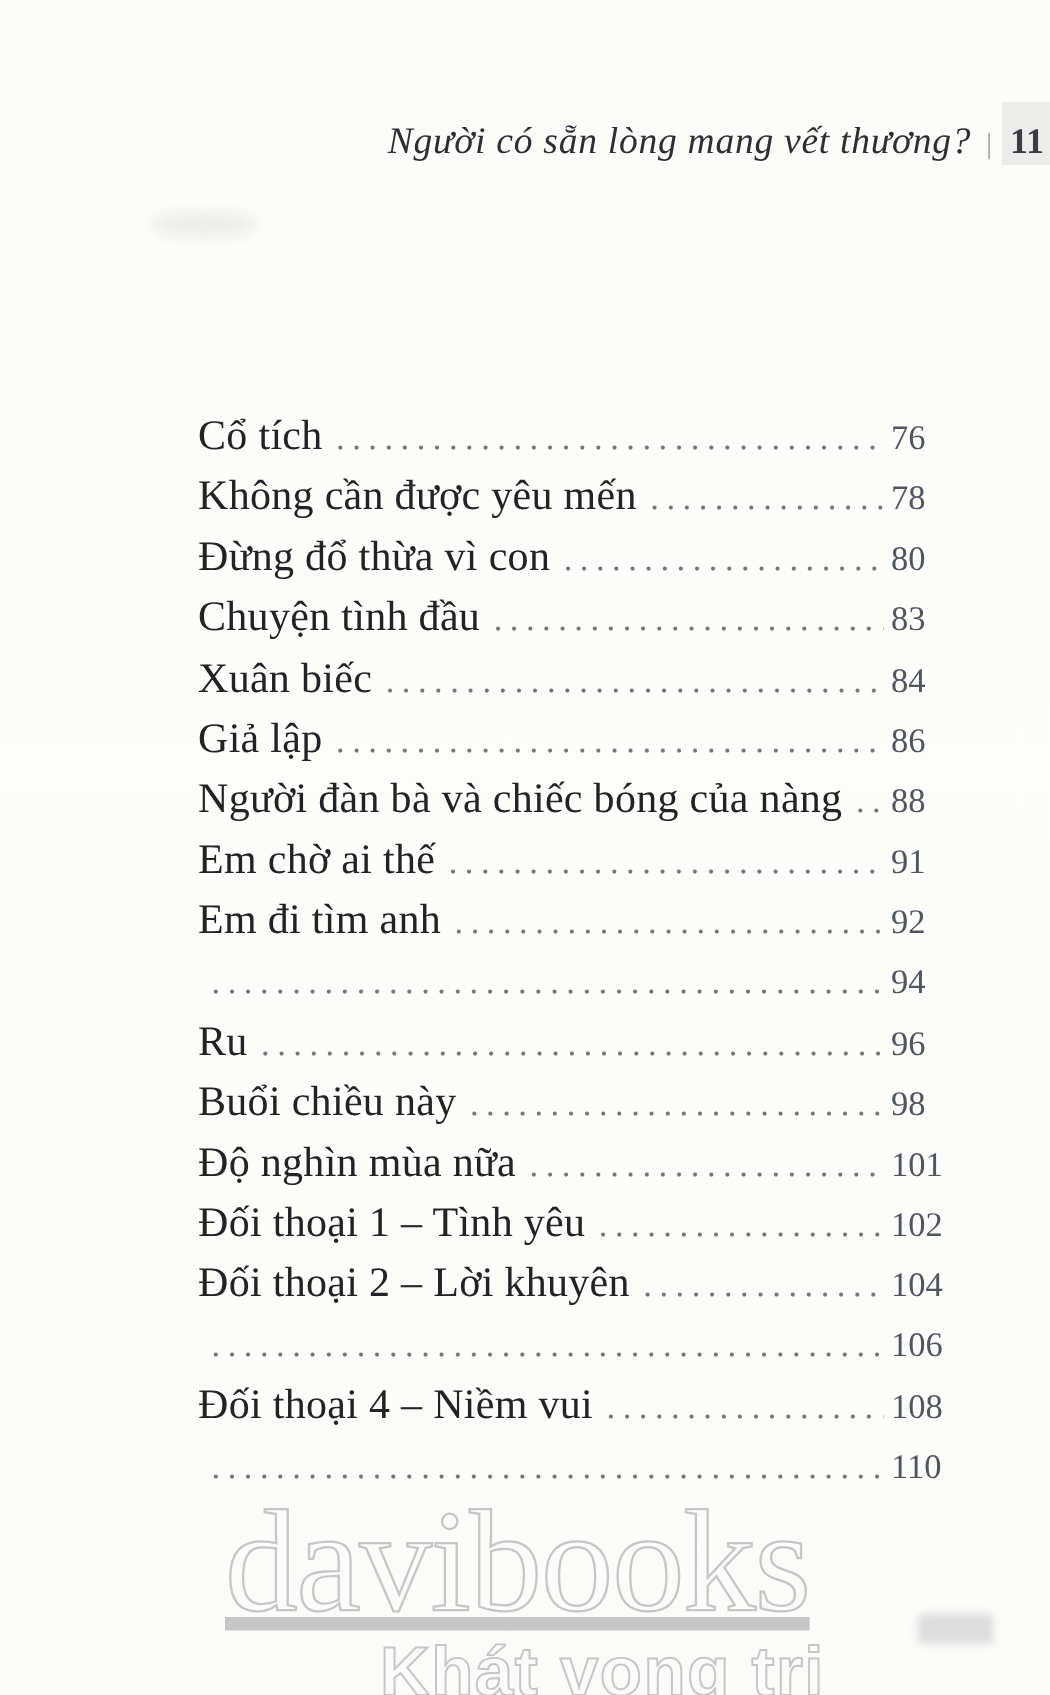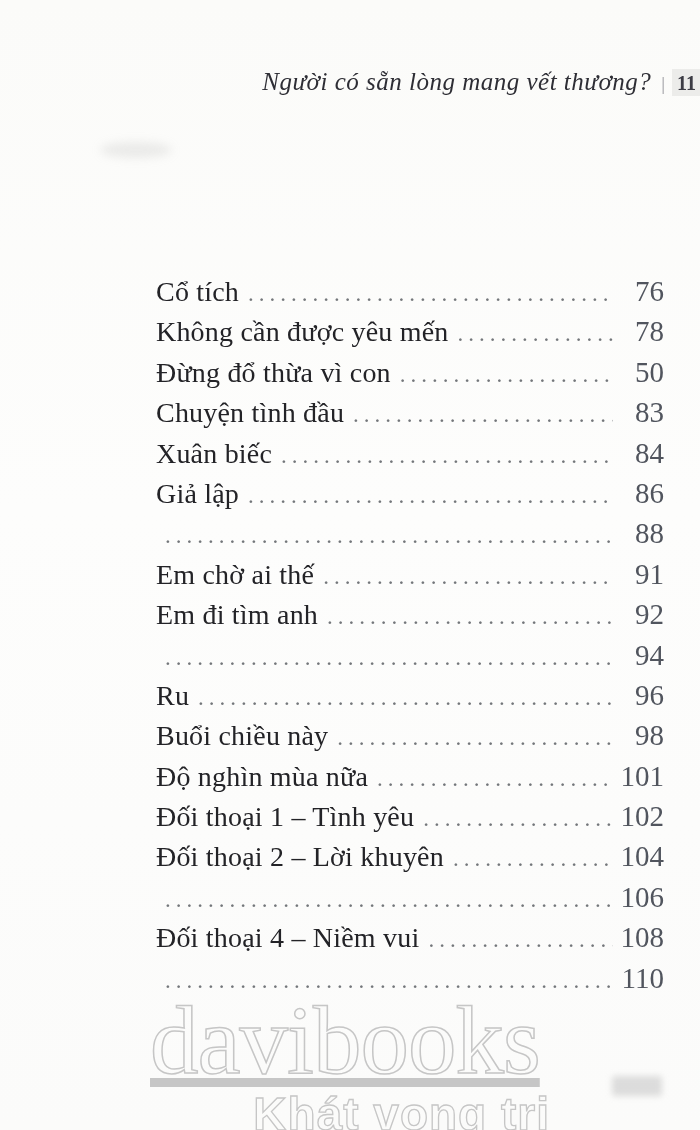--- a/index.html
+++ b/index.html
@@ -22,52 +22,52 @@
     font-size:25px;
     letter-spacing:0.5px;
     color:#2e2e35;
   }
   .header-sep {
     margin:0 7px 0 10px;
     color:#9a9aa0;
     font-size:19px;
   }
   .header-pagenum {
-    font-size:20px;
+    font-size:24px;
     font-weight:bold;
     color:#3c3c44;
     background:#ececea;
-    padding:3px 4px 1px 5px;
+    padding:14px 4px 1px 5px;
   }
 
   
   .toc {
-    position:absolute; left:156px; top:271px; width:508px;
+    position:absolute; left:132px; top:271px; width:508px;
   }
   .row {
     display:flex; align-items:baseline;
     height:40.4px; line-height:40.4px;
     overflow:hidden;
   }
   .title {
     white-space:nowrap;
     font-size:28px;
     color:#232327;
     letter-spacing:0.2px;
   }
   .dots {
     flex:1; overflow:hidden; white-space:nowrap;
     margin:0 5px 0 9px;
     color:#73767a;
     font-size:23px;
     letter-spacing:5px;
   }
   .num {
-    min-width:46px; text-align:right;
-    font-size:29px;
+    min-width:46px; text-align:left;
+    font-size:23px;
     color:#51555e;
   }
 
   
   .watermark {
     position:absolute; left:150px; top:992px; width:404px;
     pointer-events:none;
   }
   .wm-brand {
     font-family:"Liberation Serif","DejaVu Serif",serif;
@@ -123,38 +123,39 @@
         <span class="num">76</span>
       </div>
       <div class="row">
         <span class="title">Không cần được yêu mến</span>
         <span class="dots">..........................................................................................</span>
         <span class="num">78</span>
       </div>
       <div class="row">
         <span class="title">Đừng đổ thừa vì con</span>
         <span class="dots">..........................................................................................</span>
-        <span class="num">50</span>
+        <span class="num">80</span>
       </div>
       <div class="row">
         <span class="title">Chuyện tình đầu</span>
         <span class="dots">..........................................................................................</span>
         <span class="num">83</span>
       </div>
       <div class="row">
         <span class="title">Xuân biếc</span>
         <span class="dots">..........................................................................................</span>
         <span class="num">84</span>
       </div>
       <div class="row">
         <span class="title">Giả lập</span>
         <span class="dots">..........................................................................................</span>
         <span class="num">86</span>
       </div>
       <div class="row">
+        <span class="title">Người đàn bà và chiếc bóng của nàng</span>
         <span class="dots">..........................................................................................</span>
         <span class="num">88</span>
       </div>
       <div class="row">
         <span class="title">Em chờ ai thế</span>
         <span class="dots">..........................................................................................</span>
         <span class="num">91</span>
       </div>
       <div class="row">
         <span class="title">Em đi tìm anh</span>

